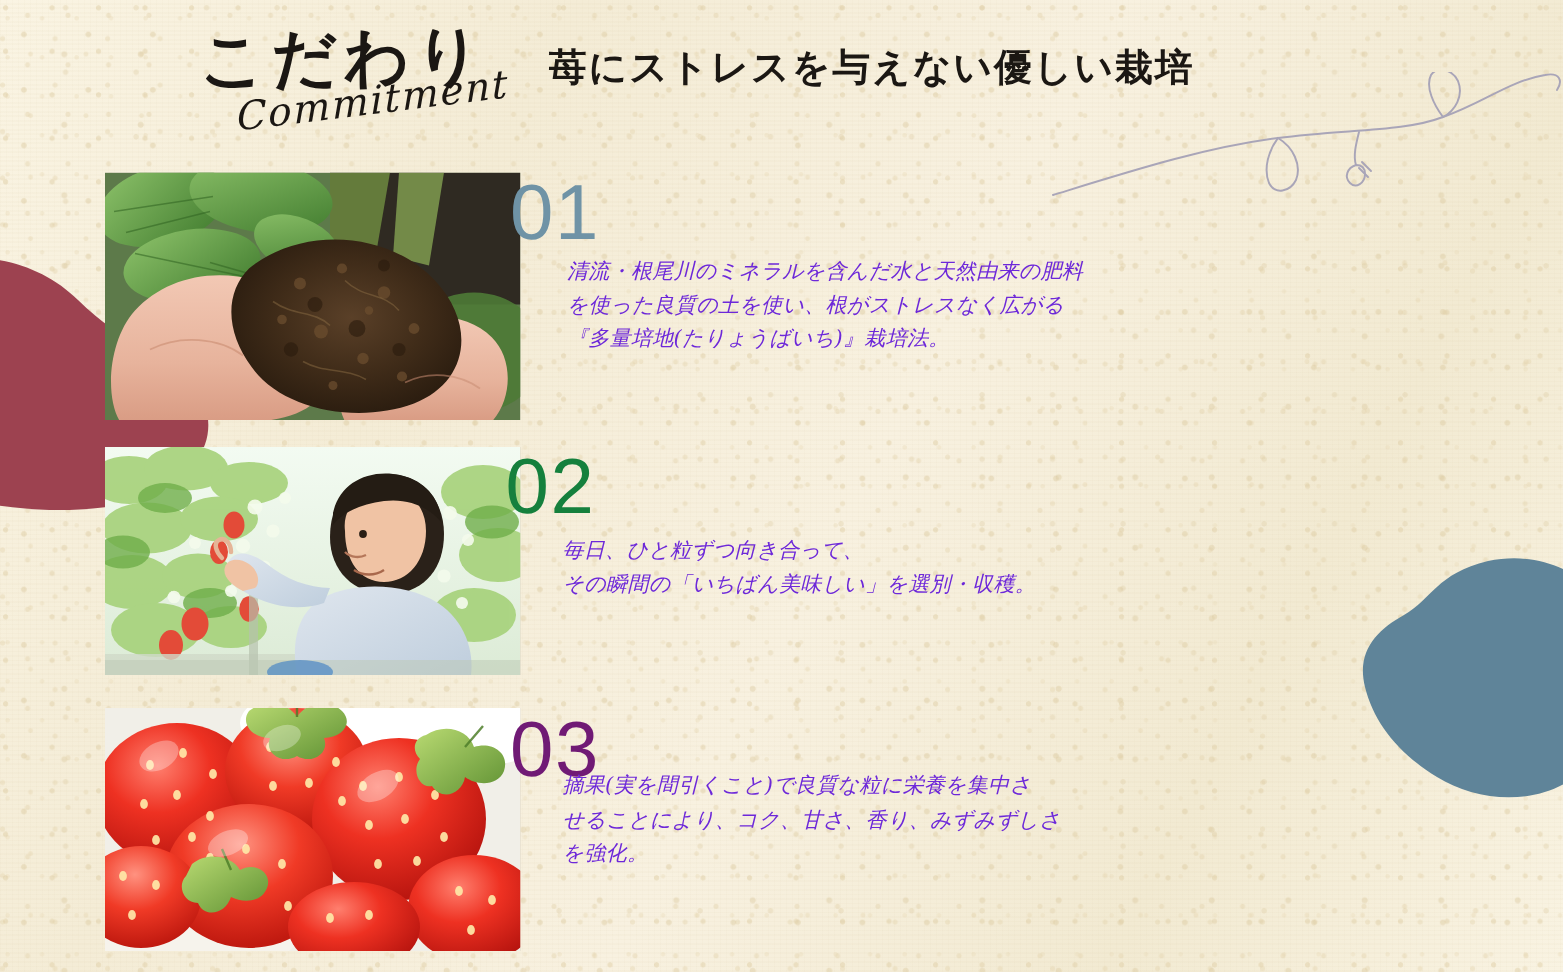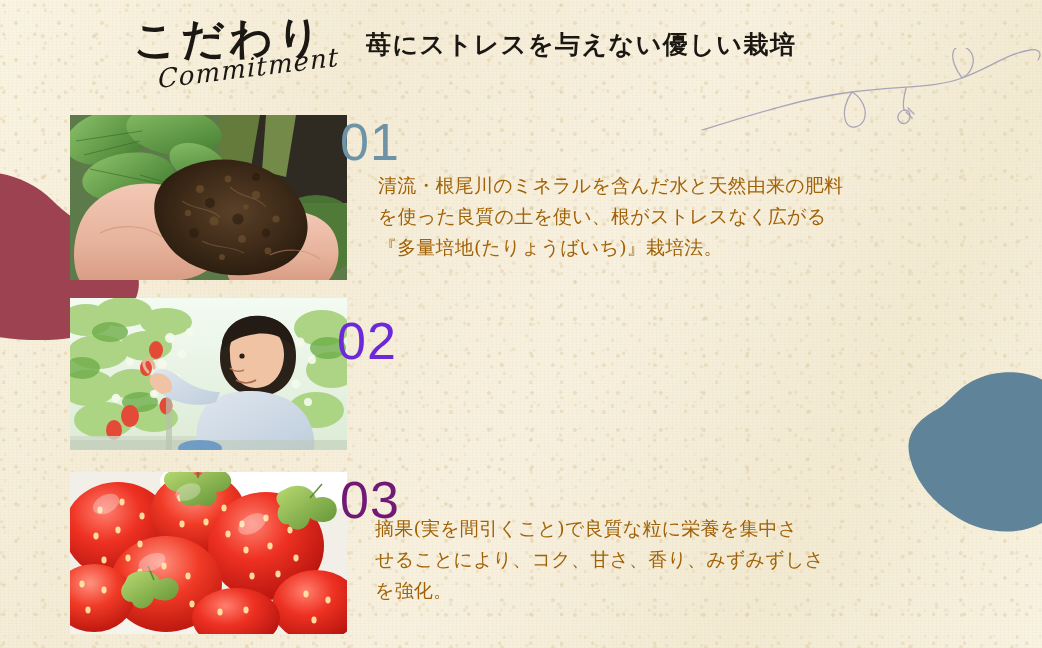--- a/index.html
+++ b/index.html
@@ -160,32 +160,33 @@
 
   .number {
     position: absolute;
     font-family: "Liberation Sans", "DejaVu Sans", sans-serif;
     font-size: 52px;
     font-weight: 400;
     letter-spacing: 1px;
     line-height: 1;
   }
   #number-01 { left: 340px; top: 1px;  color: #6f93a6; }
-  #number-02 { left: 337px; top: 1px;  color: #6d28d9; margin-top: 16px; }
+  #number-02 { left: 337px; top: 1px;  color: #15803d; }
   #number-03 { left: 340px; top: 2px;  color: #701a75; }
 
   .body-text {
     position: absolute;
     font-family: "DejaVu Serif", "Liberation Serif", serif;
-    font-size: 19px;
+    font-size: 14px;
     font-weight: 400;
     line-height: 1.62;
-    color: #a16207;
+    color: #6d28d9;
     letter-spacing: 0.2px;
     white-space: pre-line;
+    font-style: italic;
   }
   #text-01 { left: 378px; top: 55px;  width: 640px; }
   #text-02 { left: 375px; top: 58px;  width: 640px; }
   #text-03 { left: 375px; top: 41px;  width: 640px; }
 </style>
 </head>
 <body>
 
 <div id="page">
 
@@ -358,20 +359,22 @@
         <path d="M166,82 C172,86 180,86 186,82" stroke="#a8684c" stroke-width="1.6" fill="none"></path>
         <path d="M146,100 C166,90 200,90 222,104 C240,116 246,136 244,152 L128,152 C124,130 128,110 146,100 Z" fill="url(#shirtG)"></path>
         <path d="M146,104 C128,110 108,106 92,96 C82,90 78,80 84,74 C90,68 100,72 108,78 C120,88 136,94 150,94 Z" fill="url(#shirtG)"></path>
         <path d="M92,96 C84,92 78,86 80,80 C82,74 90,74 96,78 C102,82 104,90 100,94 Z" fill="#f0c3a4"></path>
         <path d="M78,74 C74,70 72,64 76,62 C80,60 84,64 84,70" stroke="#e5b597" stroke-width="3" fill="none" stroke-linecap="round"></path>
         <rect x="0" y="142" width="277" height="10" fill="#bcc8b4" opacity="0.5"></rect>
         <ellipse cx="130" cy="150" rx="22" ry="8" fill="#4a86c4" opacity="0.7"></ellipse>
       </svg>
     </div>
     <div class="number" id="number-02">02</div>
+    <div class="body-text" id="text-02">毎日、ひと粒ずつ向き合って、
+その瞬間の「いちばん美味しい」を選別・収穫。</div>
   </div>
 
   <div class="item" id="item-03">
     <div class="photo" id="photo-03">
       <svg viewBox="0 0 277 162" preserveAspectRatio="none" xmlns="http://www.w3.org/2000/svg" aria-hidden="true">
         <defs>
           <radialGradient id="berryA" cx="38%" cy="30%" r="72%">
             <stop offset="0%" stop-color="#ff7f6e"></stop>
             <stop offset="45%" stop-color="#ee3122"></stop>
             <stop offset="100%" stop-color="#b8150f"></stop>

